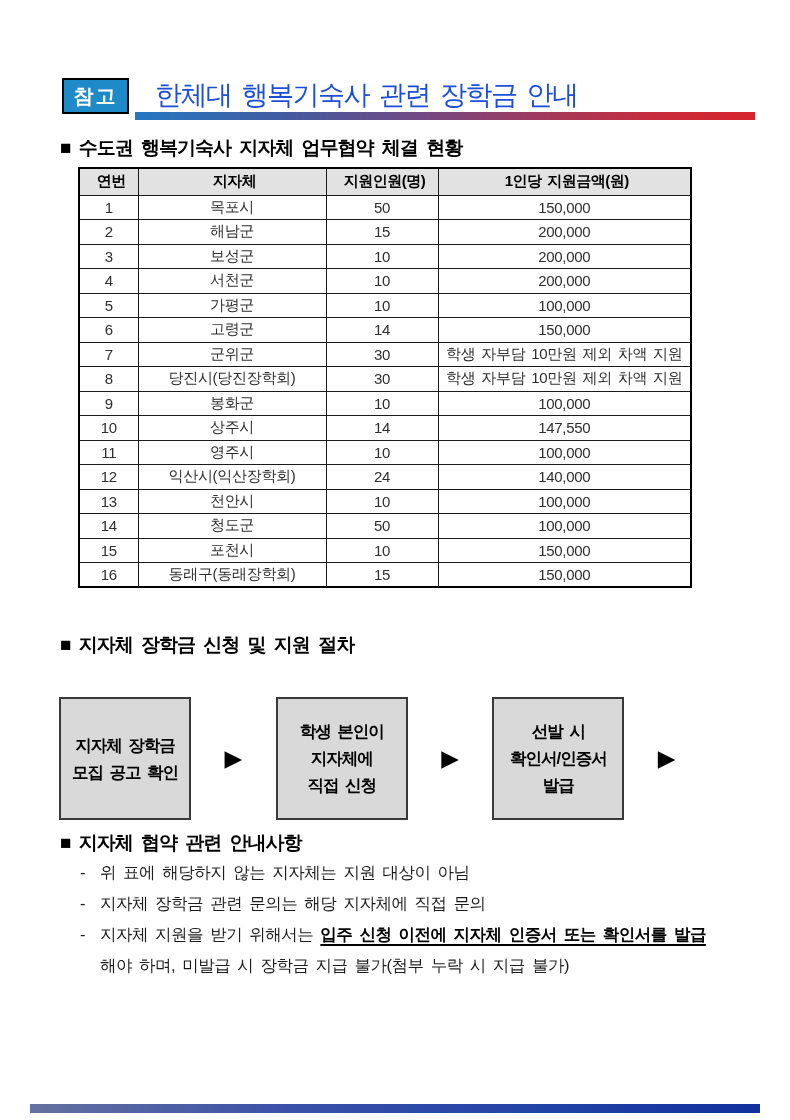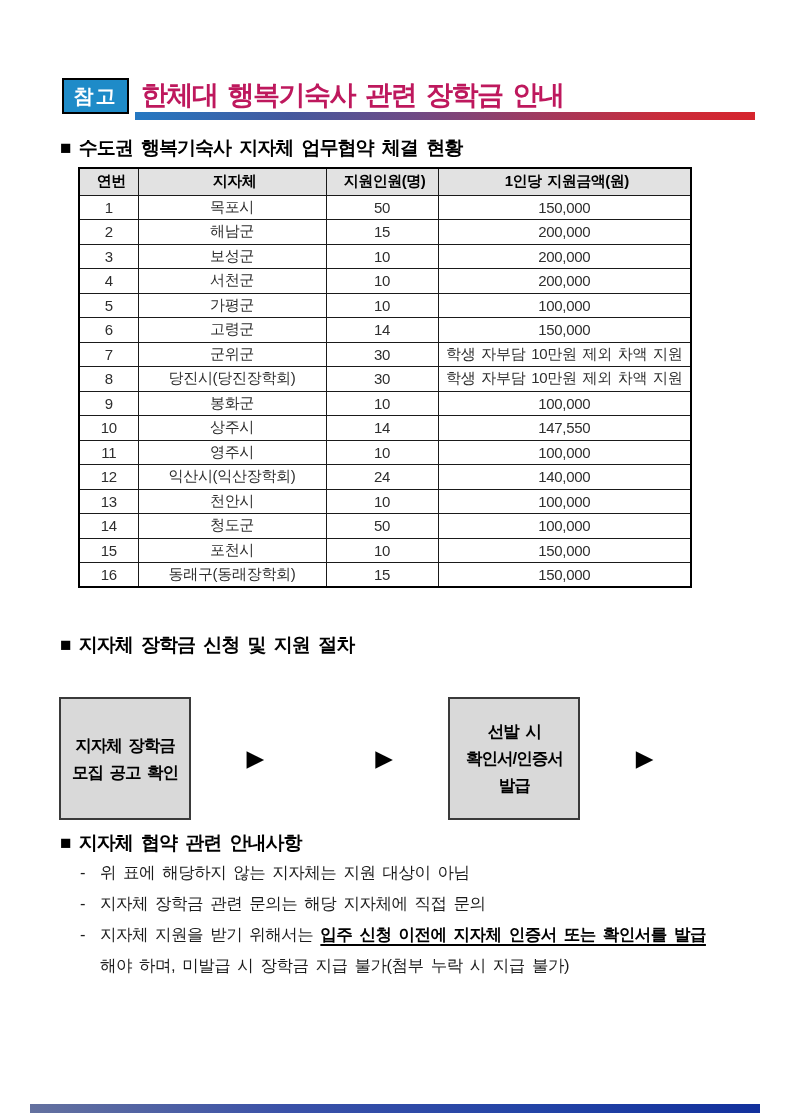--- a/index.html
+++ b/index.html
@@ -4,29 +4,29 @@
 <style>
   html,body { margin:0; padding:0; background:#ffffff; }
   .page {
     position:relative; width:790px; height:1120px; background:#fff;
     font-family:"Liberation Sans","DejaVu Sans",sans-serif; color:#111;
     overflow:hidden;
   }
 
   
   .header { position:absolute; top:78px; left:62px; width:695px; height:46px; }
-  .badge-row { display:flex; align-items:flex-start; }
+  .badge-row { display:flex; align-items:flex-start;gap:14px; }
   .badge {
     display:flex; align-items:center; justify-content:center;
     width:63px; height:32px; border:2.5px solid #000;
     background:var(--badge-bg,#1e8bc8); color:#fff;
     font-weight:bold; font-size:20px; letter-spacing:2px; flex:none;
   }
   .title {
-    margin:0 0 0 12px; font-size:27px; font-weight:700; color:#be185d;
+    margin:0 0 0 12px; font-size:27px; font-weight:400; color:#1d4ed8;
     letter-spacing:-1.5px; word-spacing:4px; line-height:34px; white-space:nowrap;
   }
   .title-rule {
     position:absolute; left:73px; top:34px; width:620px; height:8px;
     background:linear-gradient(to right,
       var(--rule-start,#2478c2) 0%, #45599e 25%, #6f4a85 45%,
       #a03a5f 65%, #c92c3b 85%, var(--rule-end,#d6242d) 100%);
   }
 
   
@@ -226,20 +226,25 @@
   </table>
 
   <h2 class="section-heading sh2">■ 지자체 장학금 신청 및 지원 절차</h2>
 
   <div class="flow" id="flow">
       <div class="step">
         <div>지자체 장학금</div>
         <div>모집 공고 확인</div>
       </div>
       <div class="arrow">▶</div>
+      <div class="step">
+        <div>학생 본인이</div>
+        <div>지자체에</div>
+        <div>직접 신청</div>
+      </div>
       <div class="arrow">▶</div>
       <div class="step">
         <div>선발 시</div>
         <div>확인서/인증서</div>
         <div>발급</div>
       </div>
       <div class="arrow">▶</div>
     </div>
 
   <h2 class="section-heading sh3">■ 지자체 협약 관련 안내사항</h2>

